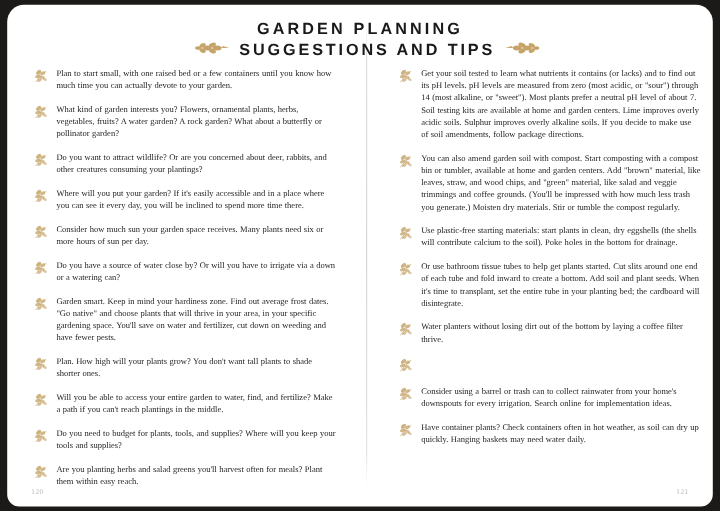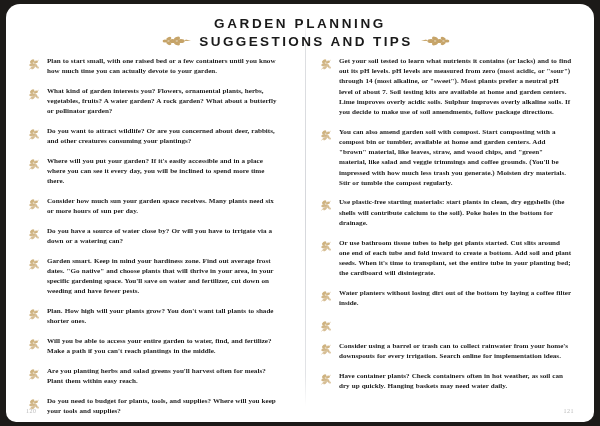--- a/index.html
+++ b/index.html
@@ -89,24 +89,23 @@
     position: absolute;
     left: 0;
     top: 52px;
     width: 588px;
     height: 340px;
   }
   .col {
     position: absolute;
     top: 0;
     width: 252px;
-    font-weight: bold;
   }
   .col-left  { left: 22px; }
-  .col-right { left: 314px; }
+  .col-right { left: 326px; }
 
   .tip {
     display: flex;
     align-items: flex-start;
     margin-bottom: 9.5px;
   }
   .tip-bullet {
     flex: 0 0 auto;
     width: 13px;
     height: 13px;
@@ -312,35 +311,35 @@
                 <g fill="#c6a469">
                   <ellipse cx="4.2" cy="3.2" rx="2.5" ry="1.5" transform="rotate(-38 4.2 3.2)" opacity="0.85"></ellipse>
                   <ellipse cx="7.6" cy="4.0" rx="2.3" ry="1.4" transform="rotate(-15 7.6 4.0)" opacity="0.75"></ellipse>
                   <ellipse cx="3.6" cy="6.6" rx="2.4" ry="1.4" transform="rotate(-20 3.6 6.6)" opacity="0.8"></ellipse>
                   <ellipse cx="7.2" cy="7.4" rx="2.2" ry="1.3" transform="rotate(10 7.2 7.4)" opacity="0.7"></ellipse>
                   <ellipse cx="5.0" cy="9.6" rx="2.1" ry="1.3" transform="rotate(-30 5.0 9.6)" opacity="0.72"></ellipse>
                   <ellipse cx="9.4" cy="9.2" rx="1.8" ry="1.1" transform="rotate(28 9.4 9.2)" opacity="0.6"></ellipse>
                   <path d="M1.6 11.4 C4 8.4 6.6 5.4 10.6 2.2" stroke="#c6a469" stroke-width="0.7" fill="none" opacity="0.8"></path>
                 </g>
               </svg></span>
+            <span class="tip-text">Do you need to budget for plants, tools, and supplies? Where will you keep your tools and supplies?</span>
+          </div>
+          <div class="tip">
+            <span class="tip-bullet"><svg width="13" height="13" viewBox="0 0 13 13">
+                <g fill="#c6a469">
+                  <ellipse cx="4.2" cy="3.2" rx="2.5" ry="1.5" transform="rotate(-38 4.2 3.2)" opacity="0.85"></ellipse>
+                  <ellipse cx="7.6" cy="4.0" rx="2.3" ry="1.4" transform="rotate(-15 7.6 4.0)" opacity="0.75"></ellipse>
+                  <ellipse cx="3.6" cy="6.6" rx="2.4" ry="1.4" transform="rotate(-20 3.6 6.6)" opacity="0.8"></ellipse>
+                  <ellipse cx="7.2" cy="7.4" rx="2.2" ry="1.3" transform="rotate(10 7.2 7.4)" opacity="0.7"></ellipse>
+                  <ellipse cx="5.0" cy="9.6" rx="2.1" ry="1.3" transform="rotate(-30 5.0 9.6)" opacity="0.72"></ellipse>
+                  <ellipse cx="9.4" cy="9.2" rx="1.8" ry="1.1" transform="rotate(28 9.4 9.2)" opacity="0.6"></ellipse>
+                  <path d="M1.6 11.4 C4 8.4 6.6 5.4 10.6 2.2" stroke="#c6a469" stroke-width="0.7" fill="none" opacity="0.8"></path>
+                </g>
+              </svg></span>
             <span class="tip-text">Are you planting herbs and salad greens you'll harvest often for meals? Plant them within easy reach.</span>
-          </div>
-          <div class="tip">
-            <span class="tip-bullet"><svg width="13" height="13" viewBox="0 0 13 13">
-                <g fill="#c6a469">
-                  <ellipse cx="4.2" cy="3.2" rx="2.5" ry="1.5" transform="rotate(-38 4.2 3.2)" opacity="0.85"></ellipse>
-                  <ellipse cx="7.6" cy="4.0" rx="2.3" ry="1.4" transform="rotate(-15 7.6 4.0)" opacity="0.75"></ellipse>
-                  <ellipse cx="3.6" cy="6.6" rx="2.4" ry="1.4" transform="rotate(-20 3.6 6.6)" opacity="0.8"></ellipse>
-                  <ellipse cx="7.2" cy="7.4" rx="2.2" ry="1.3" transform="rotate(10 7.2 7.4)" opacity="0.7"></ellipse>
-                  <ellipse cx="5.0" cy="9.6" rx="2.1" ry="1.3" transform="rotate(-30 5.0 9.6)" opacity="0.72"></ellipse>
-                  <ellipse cx="9.4" cy="9.2" rx="1.8" ry="1.1" transform="rotate(28 9.4 9.2)" opacity="0.6"></ellipse>
-                  <path d="M1.6 11.4 C4 8.4 6.6 5.4 10.6 2.2" stroke="#c6a469" stroke-width="0.7" fill="none" opacity="0.8"></path>
-                </g>
-              </svg></span>
-            <span class="tip-text">Do you need to budget for plants, tools, and supplies? Where will you keep your tools and supplies?</span>
           </div>
         </div>
       <div class="col col-right" id="col-right">
           <div class="tip">
             <span class="tip-bullet"><svg width="13" height="13" viewBox="0 0 13 13">
                 <g fill="#c6a469">
                   <ellipse cx="4.2" cy="3.2" rx="2.5" ry="1.5" transform="rotate(-38 4.2 3.2)" opacity="0.85"></ellipse>
                   <ellipse cx="7.6" cy="4.0" rx="2.3" ry="1.4" transform="rotate(-15 7.6 4.0)" opacity="0.75"></ellipse>
                   <ellipse cx="3.6" cy="6.6" rx="2.4" ry="1.4" transform="rotate(-20 3.6 6.6)" opacity="0.8"></ellipse>
                   <ellipse cx="7.2" cy="7.4" rx="2.2" ry="1.3" transform="rotate(10 7.2 7.4)" opacity="0.7"></ellipse>
@@ -398,21 +397,21 @@
                 <g fill="#c6a469">
                   <ellipse cx="4.2" cy="3.2" rx="2.5" ry="1.5" transform="rotate(-38 4.2 3.2)" opacity="0.85"></ellipse>
                   <ellipse cx="7.6" cy="4.0" rx="2.3" ry="1.4" transform="rotate(-15 7.6 4.0)" opacity="0.75"></ellipse>
                   <ellipse cx="3.6" cy="6.6" rx="2.4" ry="1.4" transform="rotate(-20 3.6 6.6)" opacity="0.8"></ellipse>
                   <ellipse cx="7.2" cy="7.4" rx="2.2" ry="1.3" transform="rotate(10 7.2 7.4)" opacity="0.7"></ellipse>
                   <ellipse cx="5.0" cy="9.6" rx="2.1" ry="1.3" transform="rotate(-30 5.0 9.6)" opacity="0.72"></ellipse>
                   <ellipse cx="9.4" cy="9.2" rx="1.8" ry="1.1" transform="rotate(28 9.4 9.2)" opacity="0.6"></ellipse>
                   <path d="M1.6 11.4 C4 8.4 6.6 5.4 10.6 2.2" stroke="#c6a469" stroke-width="0.7" fill="none" opacity="0.8"></path>
                 </g>
               </svg></span>
-            <span class="tip-text">Water planters without losing dirt out of the bottom by laying a coffee filter inside.</span>
+            <span class="tip-text">Water planters without losing dirt out of the bottom by laying a coffee filter thrive.</span>
           </div>
           <div class="tip">
             <span class="tip-bullet"><svg width="13" height="13" viewBox="0 0 13 13">
                 <g fill="#c6a469">
                   <ellipse cx="4.2" cy="3.2" rx="2.5" ry="1.5" transform="rotate(-38 4.2 3.2)" opacity="0.85"></ellipse>
                   <ellipse cx="7.6" cy="4.0" rx="2.3" ry="1.4" transform="rotate(-15 7.6 4.0)" opacity="0.75"></ellipse>
                   <ellipse cx="3.6" cy="6.6" rx="2.4" ry="1.4" transform="rotate(-20 3.6 6.6)" opacity="0.8"></ellipse>
                   <ellipse cx="7.2" cy="7.4" rx="2.2" ry="1.3" transform="rotate(10 7.2 7.4)" opacity="0.7"></ellipse>
                   <ellipse cx="5.0" cy="9.6" rx="2.1" ry="1.3" transform="rotate(-30 5.0 9.6)" opacity="0.72"></ellipse>
                   <ellipse cx="9.4" cy="9.2" rx="1.8" ry="1.1" transform="rotate(28 9.4 9.2)" opacity="0.6"></ellipse>

